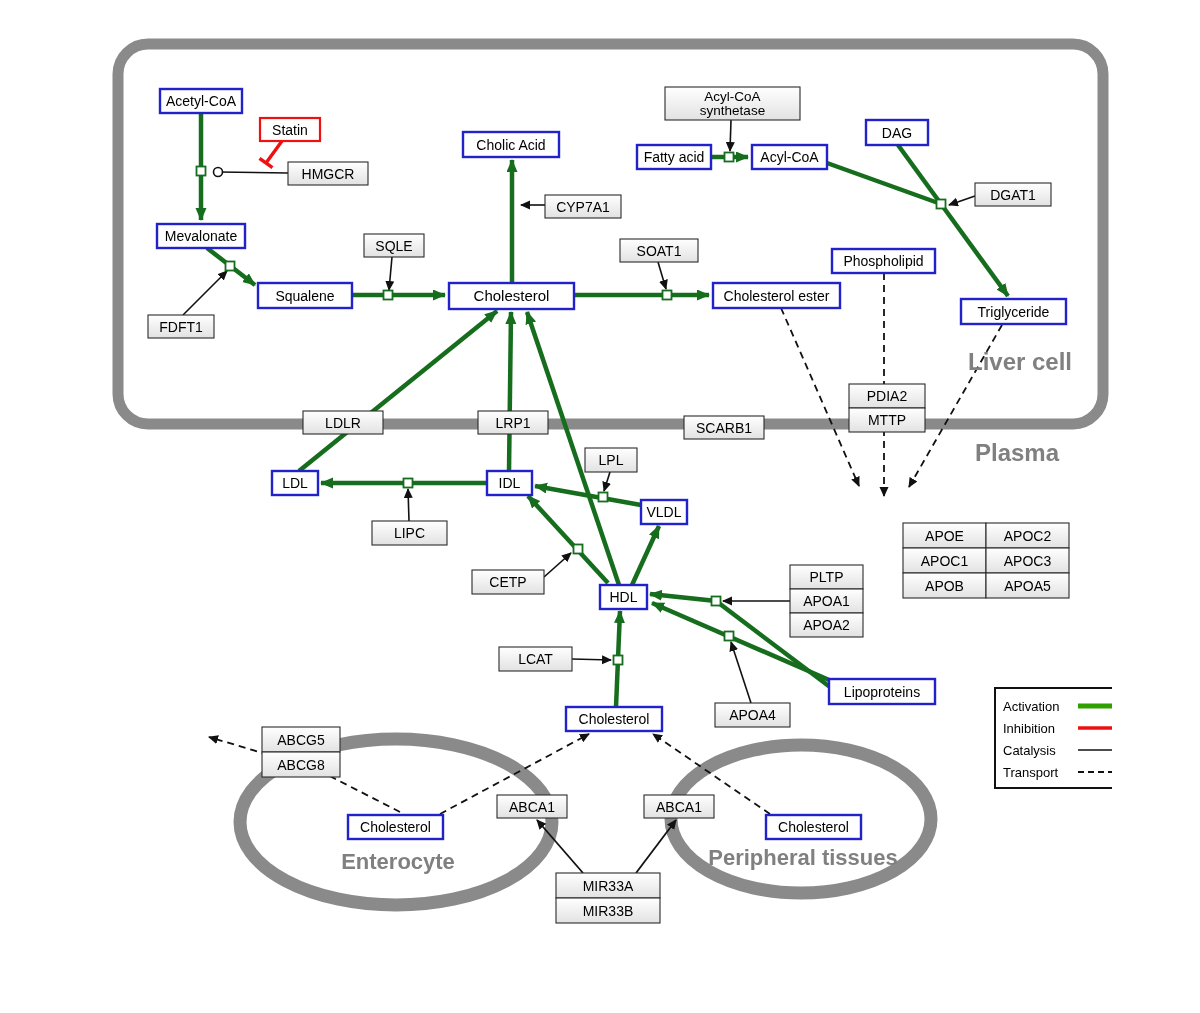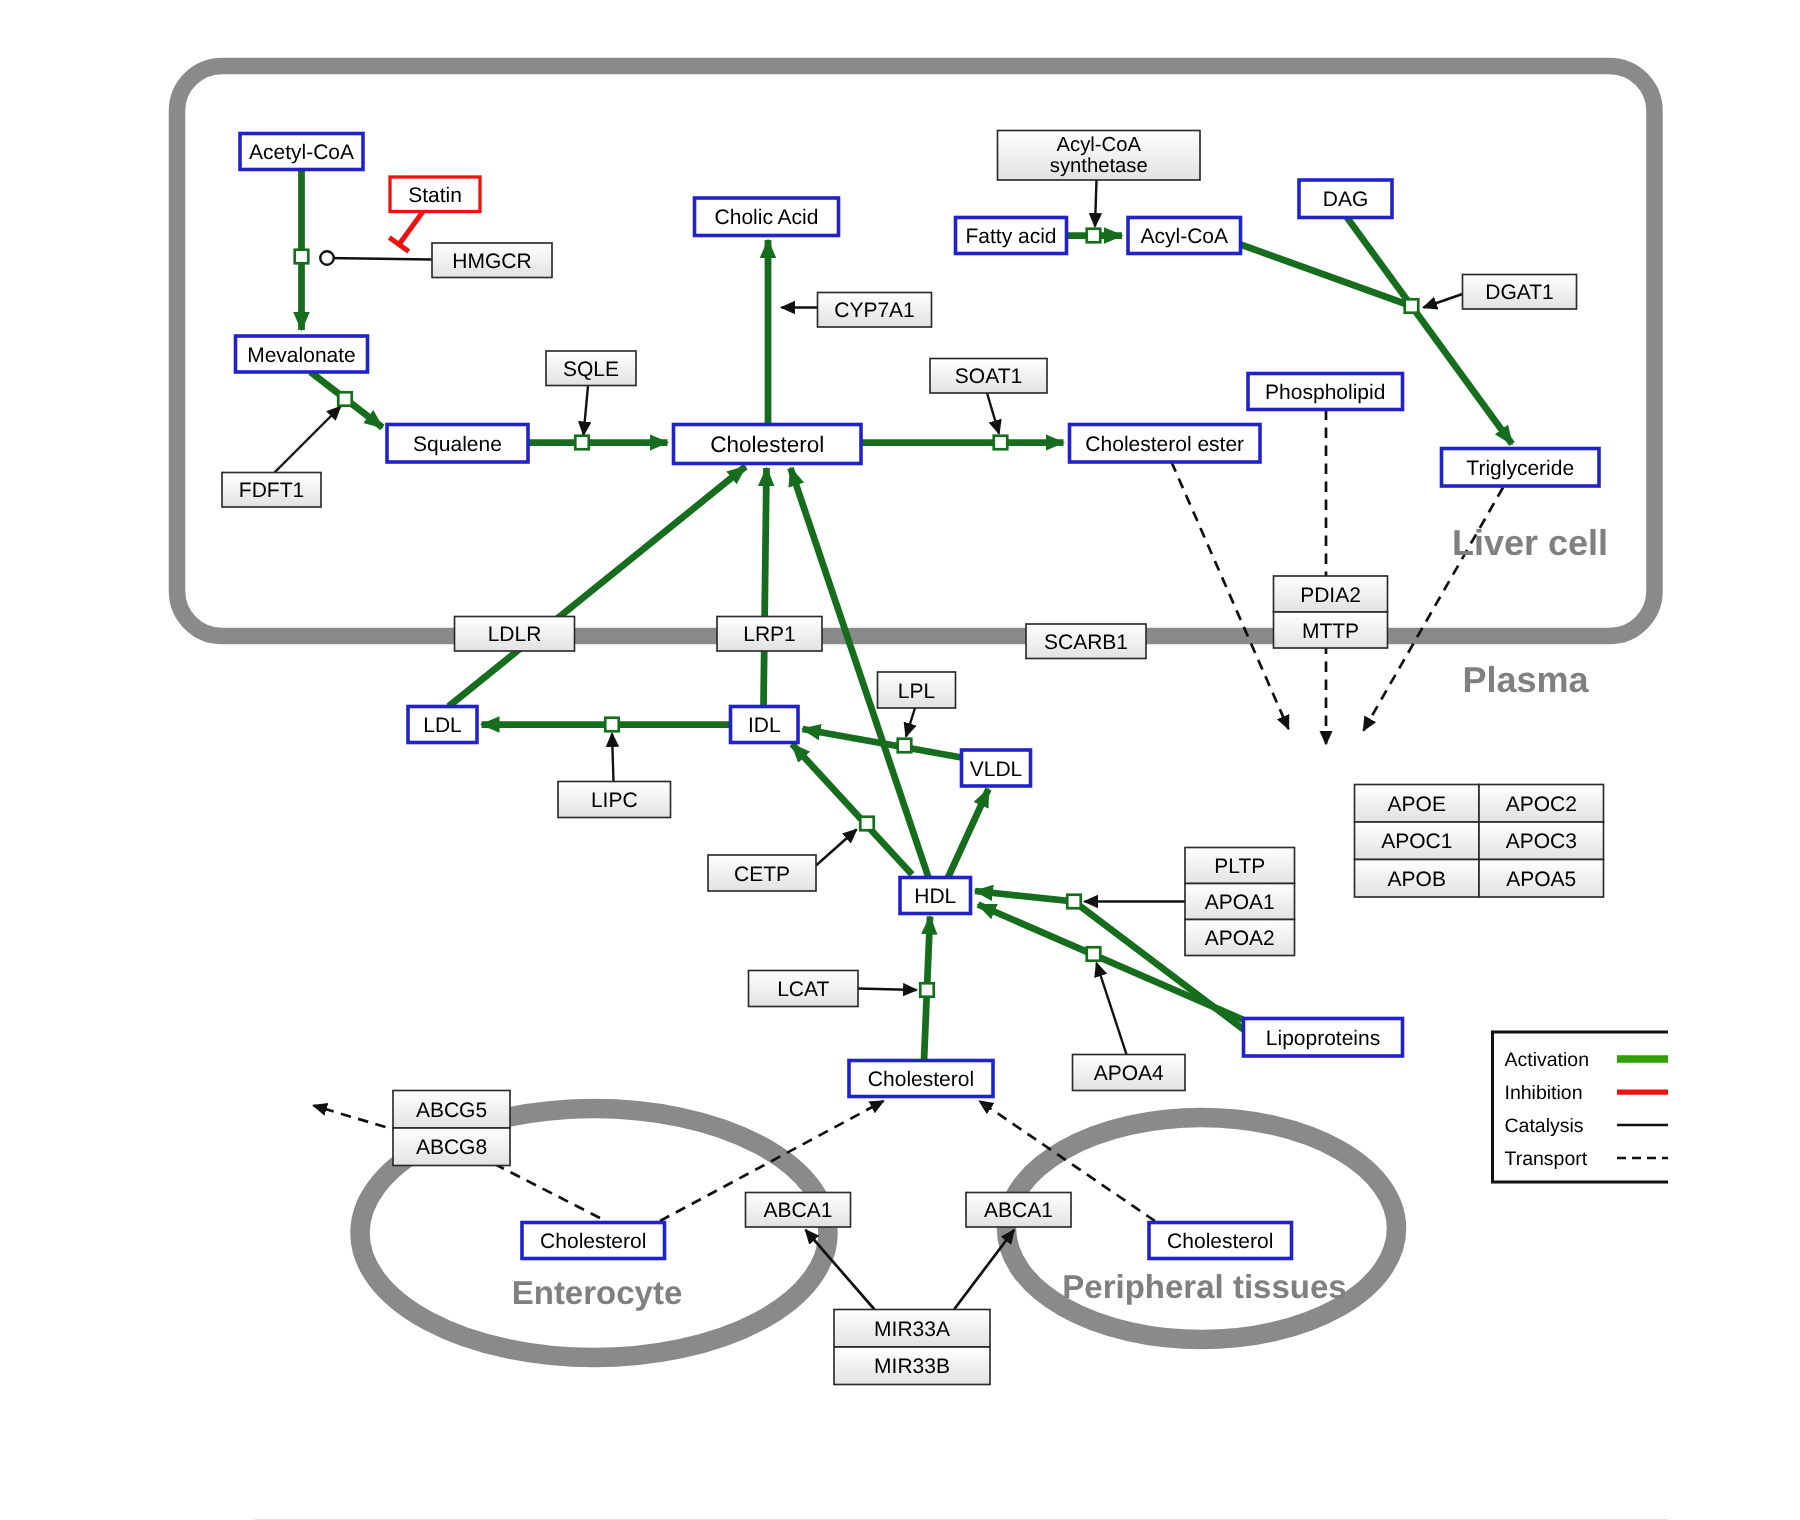--- a/index.html
+++ b/index.html
@@ -1,18 +1,18 @@
 <!DOCTYPE html>
 <html><head>
 <meta charset="utf-8">
 <title>Pathway diagram</title>
 <style>
   html,body{margin:0;padding:0;background:#ffffff;}
   body{width:1200px;height:1013px;font-family:"Liberation Sans",sans-serif;}
-  #stage{position:relative;width:1112px;height:1013px;background:#8b5cf6;overflow:hidden;}
+  #stage{position:relative;width:1112px;height:1013px;background:#c4b5fd;overflow:hidden;}
   svg{display:block;}
   text{font-family:"Liberation Sans","DejaVu Sans",sans-serif;}
 </style>
 </head>
 <body>
 
 <div id="stage">
     <svg width="1200" height="1013" viewBox="0 0 1200 1013">
       <defs>
         <marker id="mg" markerUnits="userSpaceOnUse" markerWidth="15" markerHeight="13" refX="12" refY="5.5" orient="auto">

